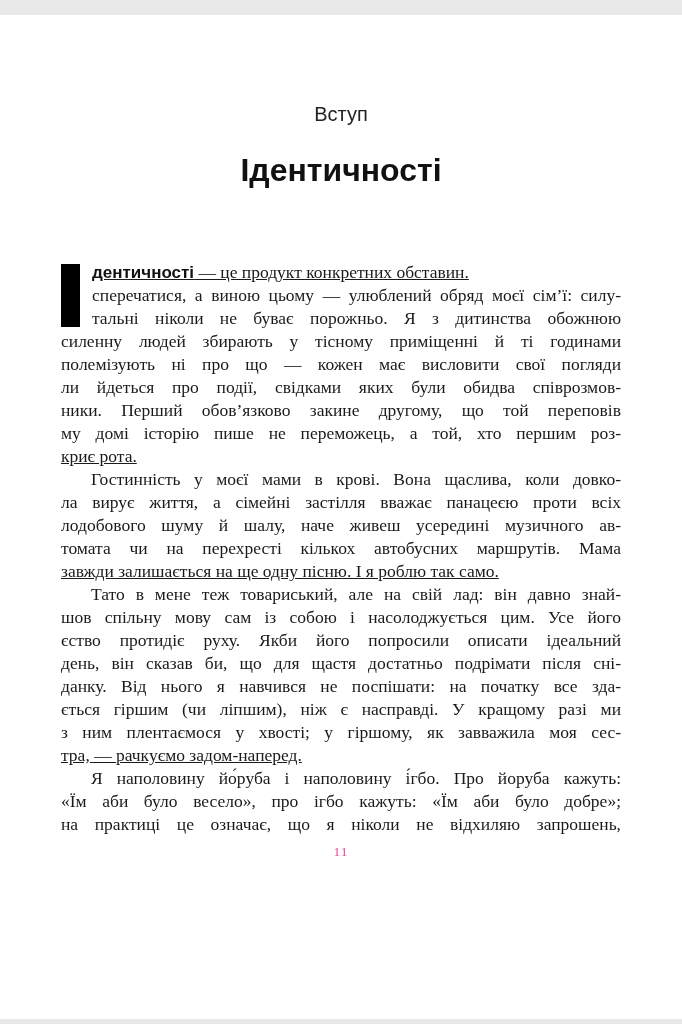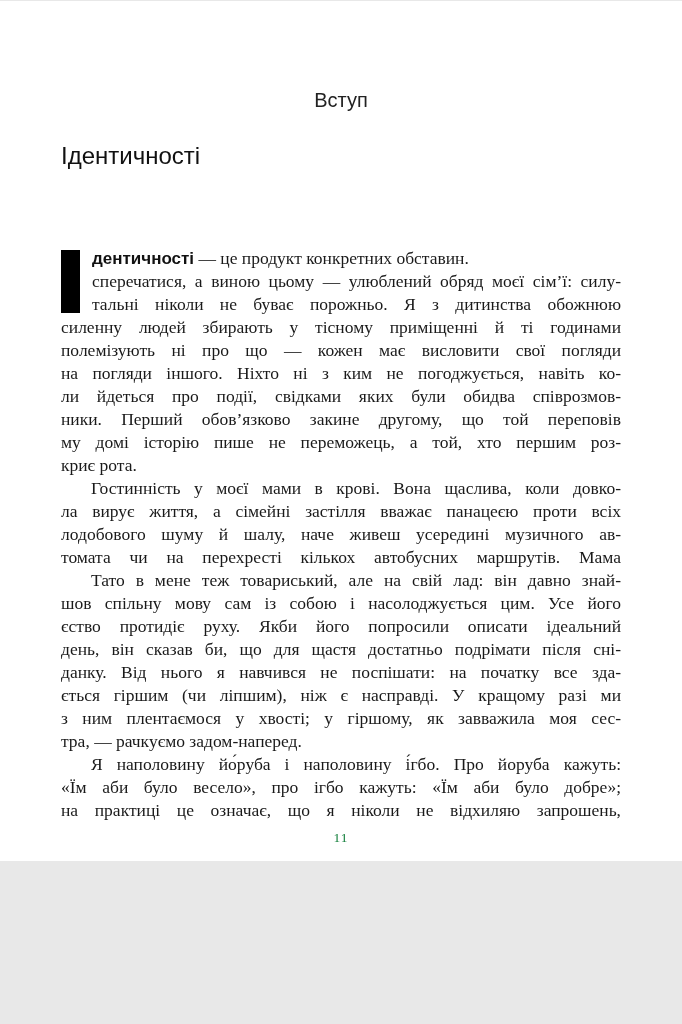--- a/index.html
+++ b/index.html
@@ -1,56 +1,56 @@
 <!DOCTYPE html>
 <html><head>
 <meta charset="utf-8">
 <style>
   html,body{margin:0;padding:0;background:#e8e8e8;}
   .page{
     position:relative;
-    width:682px;height:860px;
-    margin:1px auto;
+    width:682px;height:1004px;
+    margin:15px auto;
     background:#ffffff;
     box-sizing:border-box;
     padding:86px 61px 0 61px;
     font-family:"Liberation Serif","DejaVu Serif",serif;
     color:#1a1a1a;
     overflow:hidden;
   }
   .chapter-label{
     text-align:center;
     font-family:"Liberation Sans","DejaVu Sans",sans-serif;
     font-size:20px;
     font-weight:400;
     color:#222;
     line-height:26px;
   }
   .book-title{
-    text-align:left;
+    text-align:center;
     font-family:"Liberation Sans","DejaVu Sans",sans-serif;
-    font-size:24px;
-    font-weight:400;
+    font-size:32px;
+    font-weight:700;
     color:#111;
     line-height:34px;
     margin:26px 0 0 0;
   }
   .body-text{
     margin-top:74px;
     font-size:17.5px;
   }
   .paragraph{margin:0;}
   .line{
     line-height:23px;
     min-height:23px;
     text-align:justify;
     text-align-last:justify;
     white-space:normal;
   }
-  .line.end{text-align-last:left;}
+  .line.end{text-align-last:left;text-decoration:underline;}
   .line.ind{text-indent:30px;}
   .lead-bold{
     font-family:"Liberation Sans","DejaVu Sans",sans-serif;
     font-weight:700;
     font-size:17px;
     color:#111;
   }
   .dropcap{
     float:left;
     width:19px;height:63px;
@@ -62,53 +62,53 @@
     font-weight:900;
     font-size:58px;
     line-height:63px;
     text-align:center;
   }
   .page-number{
     margin-top:8px;
     text-align:center;
     font-size:13.5px;
     letter-spacing:1px;
-    color:#15803d;
+    color:#ec4899;
   }
 </style>
 </head>
 <body>
 
 <div class="page">
 
   <div class="chapter-label">Вступ</div>
 
   <h1 class="book-title">Ідентичності</h1>
 
   <div class="body-text">
 
     <div class="paragraph">
       <span class="dropcap">І</span>
       <div class="line end"><span class="lead-bold">дентичності</span><span> — це продукт конкретних обставин.</span></div>
       <div class="line">сперечатися, а виною цьому — улюблений обряд моєї сім’ї: силу-</div>
       <div class="line">тальні ніколи не буває порожньо. Я з дитинства обожнюю</div>
       <div class="line">силенну людей збирають у тісному приміщенні й ті годинами</div>
       <div class="line">полемізують ні про що — кожен має висловити свої погляди</div>
-      <div class="line">на погляди іншого. Ніхто ні з ким не погоджується, навіть ко-</div>
       <div class="line">ли йдеться про події, свідками яких були обидва співрозмов-</div>
       <div class="line">ники. Перший обов’язково закине другому, що той переповів</div>
       <div class="line">му домі історію пише не переможець, а той, хто першим роз-</div>
       <div class="line end">криє рота.</div>
     </div>
 
     <div class="paragraph">
       <div class="line ind">Гостинність у моєї мами в крові. Вона щаслива, коли довко-</div>
       <div class="line">ла вирує життя, а сімейні застілля вважає панацеєю проти всіх</div>
       <div class="line">лодобового шуму й шалу, наче живеш усередині музичного ав-</div>
       <div class="line">томата чи на перехресті кількох автобусних маршрутів. Мама</div>
+      <div class="line end">завжди залишається на ще одну пісню. І я роблю так само.</div>
     </div>
 
     <div class="paragraph">
       <div class="line ind">Тато в мене теж товариський, але на свій лад: він давно знай-</div>
       <div class="line">шов спільну мову сам із собою і насолоджується цим. Усе його</div>
       <div class="line">єство протидіє руху. Якби його попросили описати ідеальний</div>
       <div class="line">день, він сказав би, що для щастя достатньо подрімати після сні-</div>
       <div class="line">данку. Від нього я навчився не поспішати: на початку все зда-</div>
       <div class="line">ється гіршим (чи ліпшим), ніж є насправді. У кращому разі ми</div>
       <div class="line">з ним плентаємося у хвості; у гіршому, як завважила моя сес-</div>

